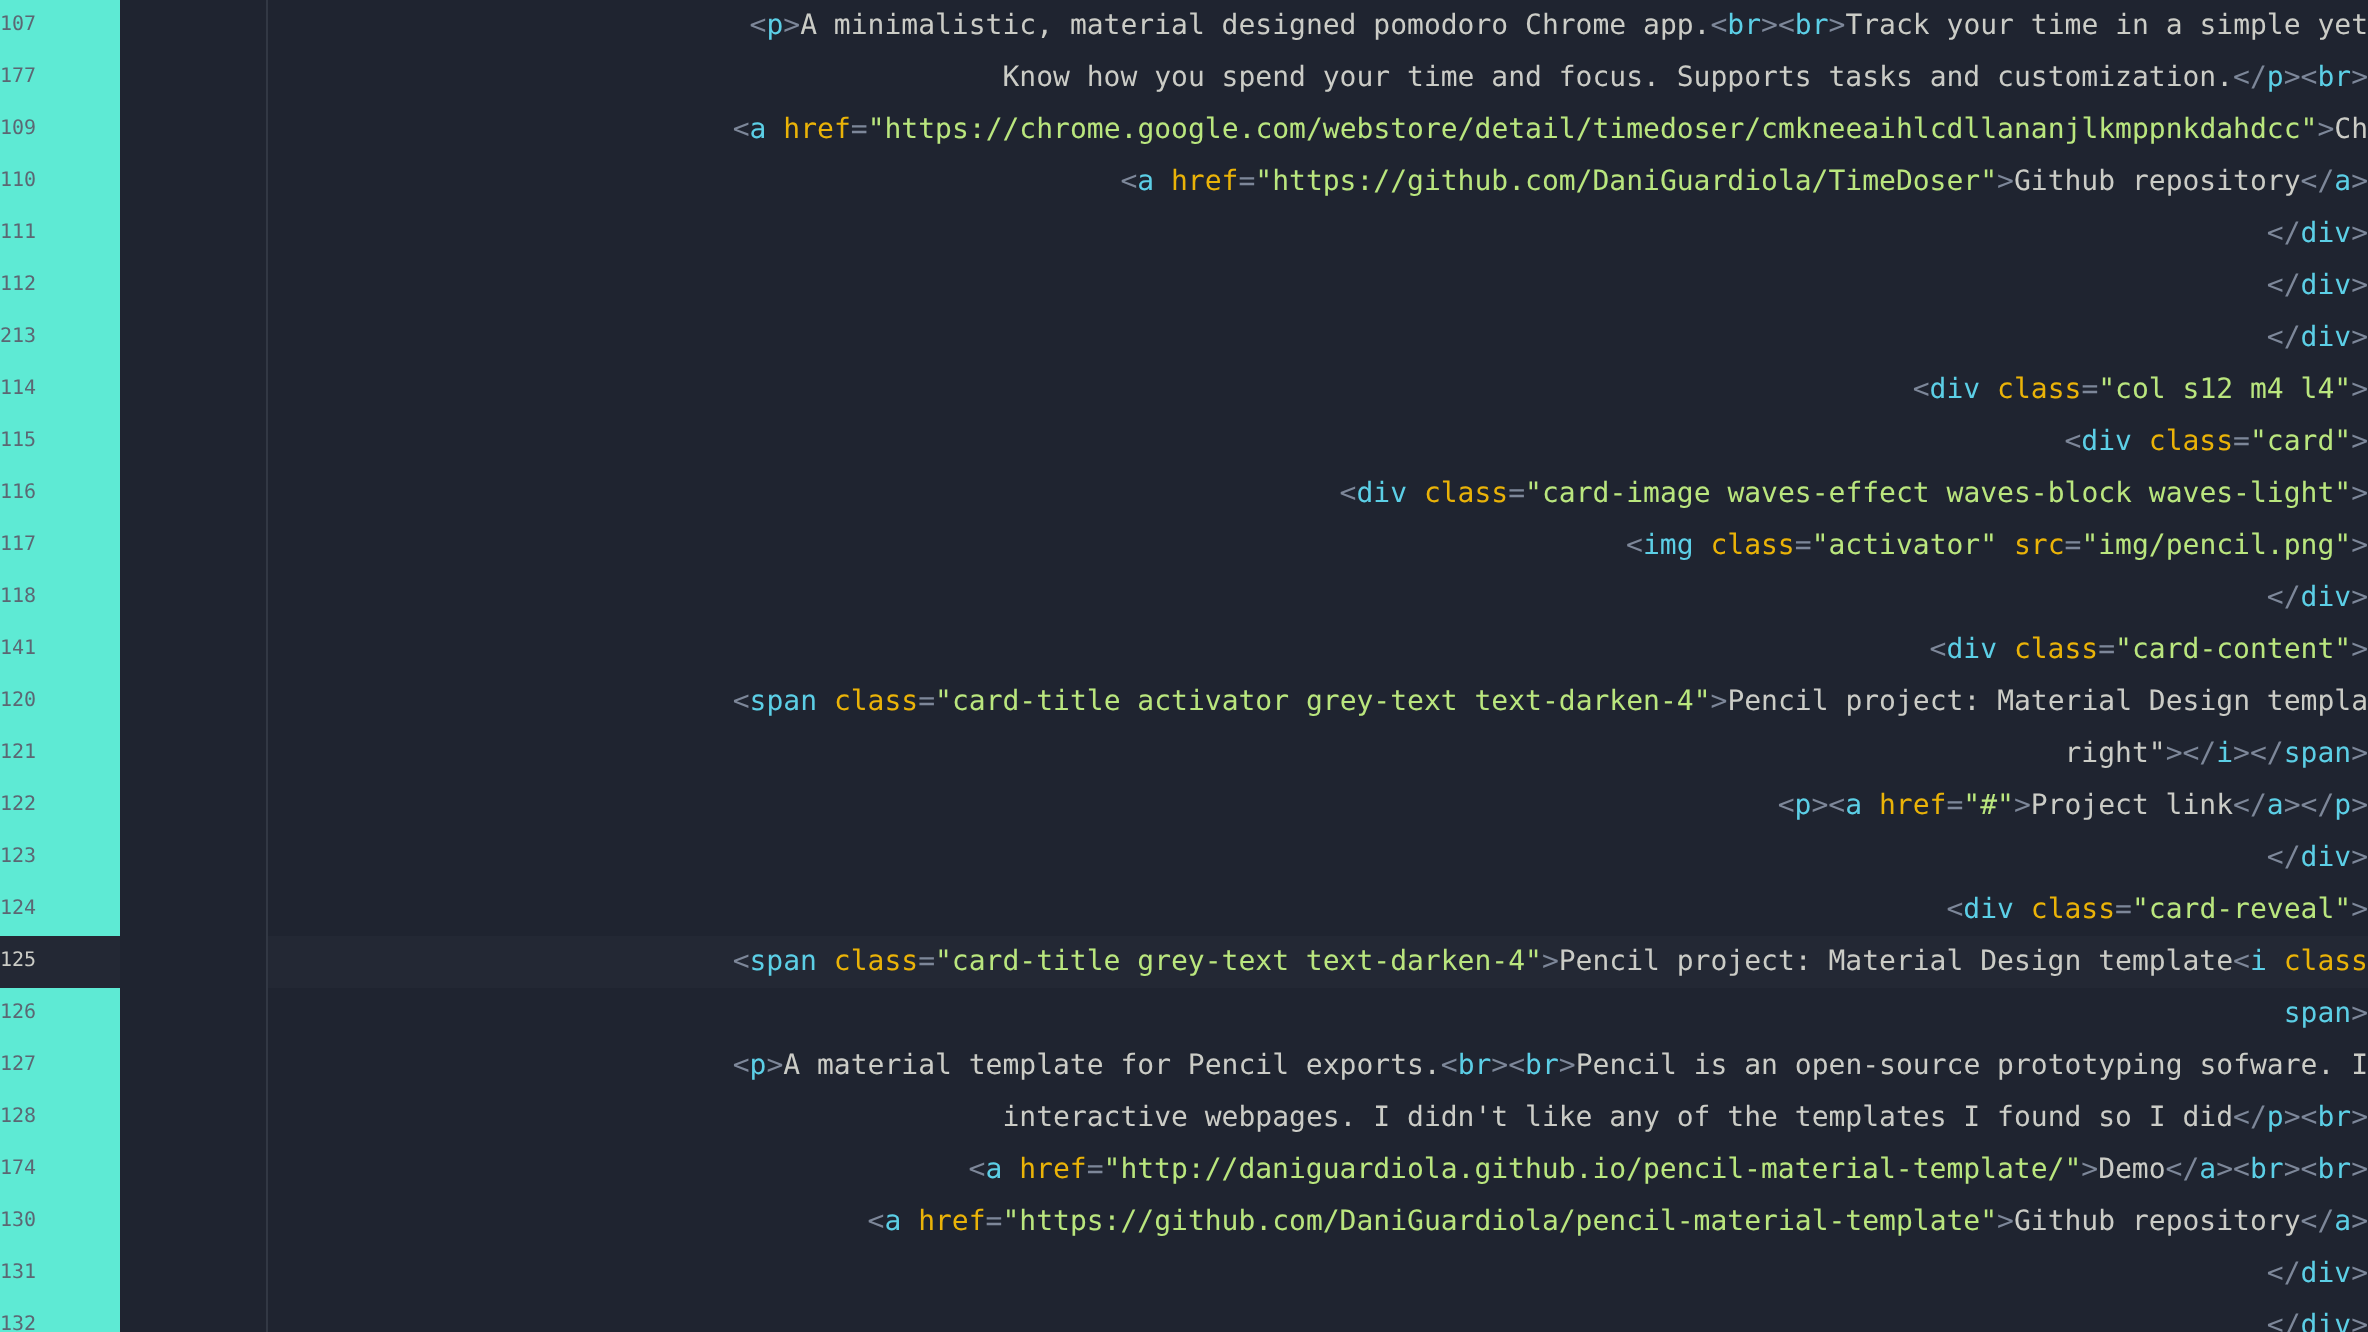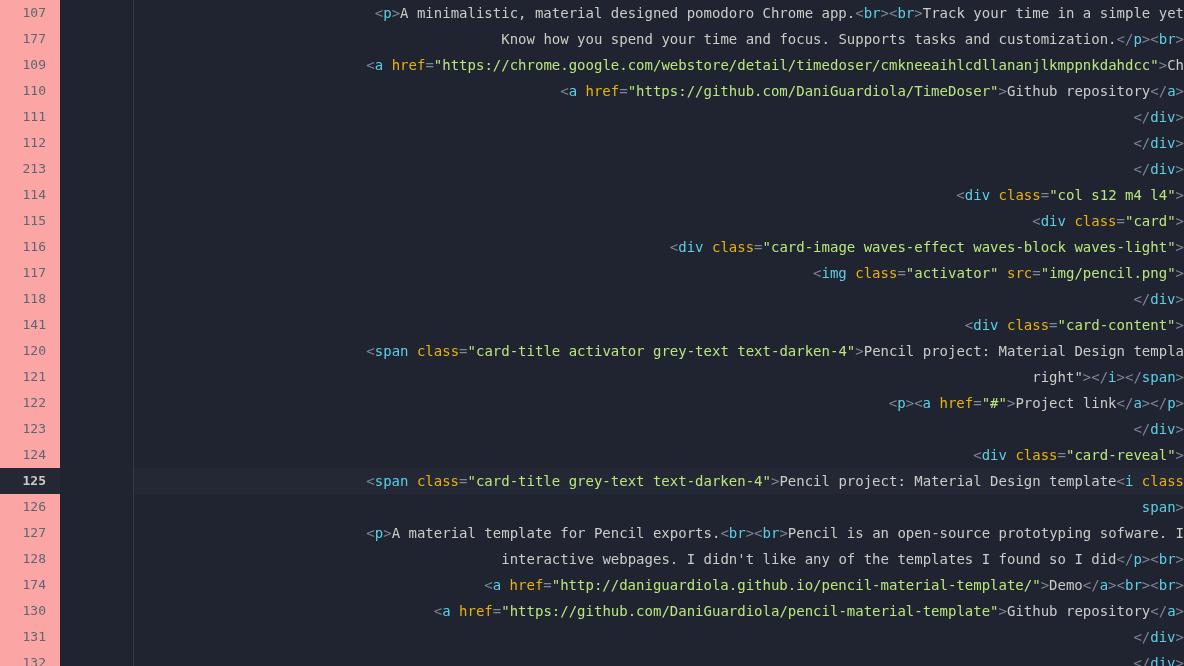--- a/index.html
+++ b/index.html
@@ -11,36 +11,35 @@
     overflow: hidden;
     width: 1184px;
     height: 666px;
   }
   .editor {
     display: flex;
     width: 100%;
     height: 100%;
   }
   .gutter {
-    background: #fca5a5;
+    background: #5eead4;
     width: 60px;
     flex-shrink: 0;
-    text-align: right;
+    text-align: left;
     color: #5c6773;
-    font-size: 13px;
+    font-size: 10px;
     user-select: none;
   }
   .gutter .ln {
     padding-right: 14px;
     height: 26px;
   }
   .gutter .ln.current {
     background: #232834;
     color: #cbccc6;
-    font-weight: bold;
   }
   .fold-col {
     width: 74px;
     flex-shrink: 0;
     border-right: 1px solid #323844;
     background: #1f2430;
   }
   .code {
     flex: 1;
     background: #1f2430;

